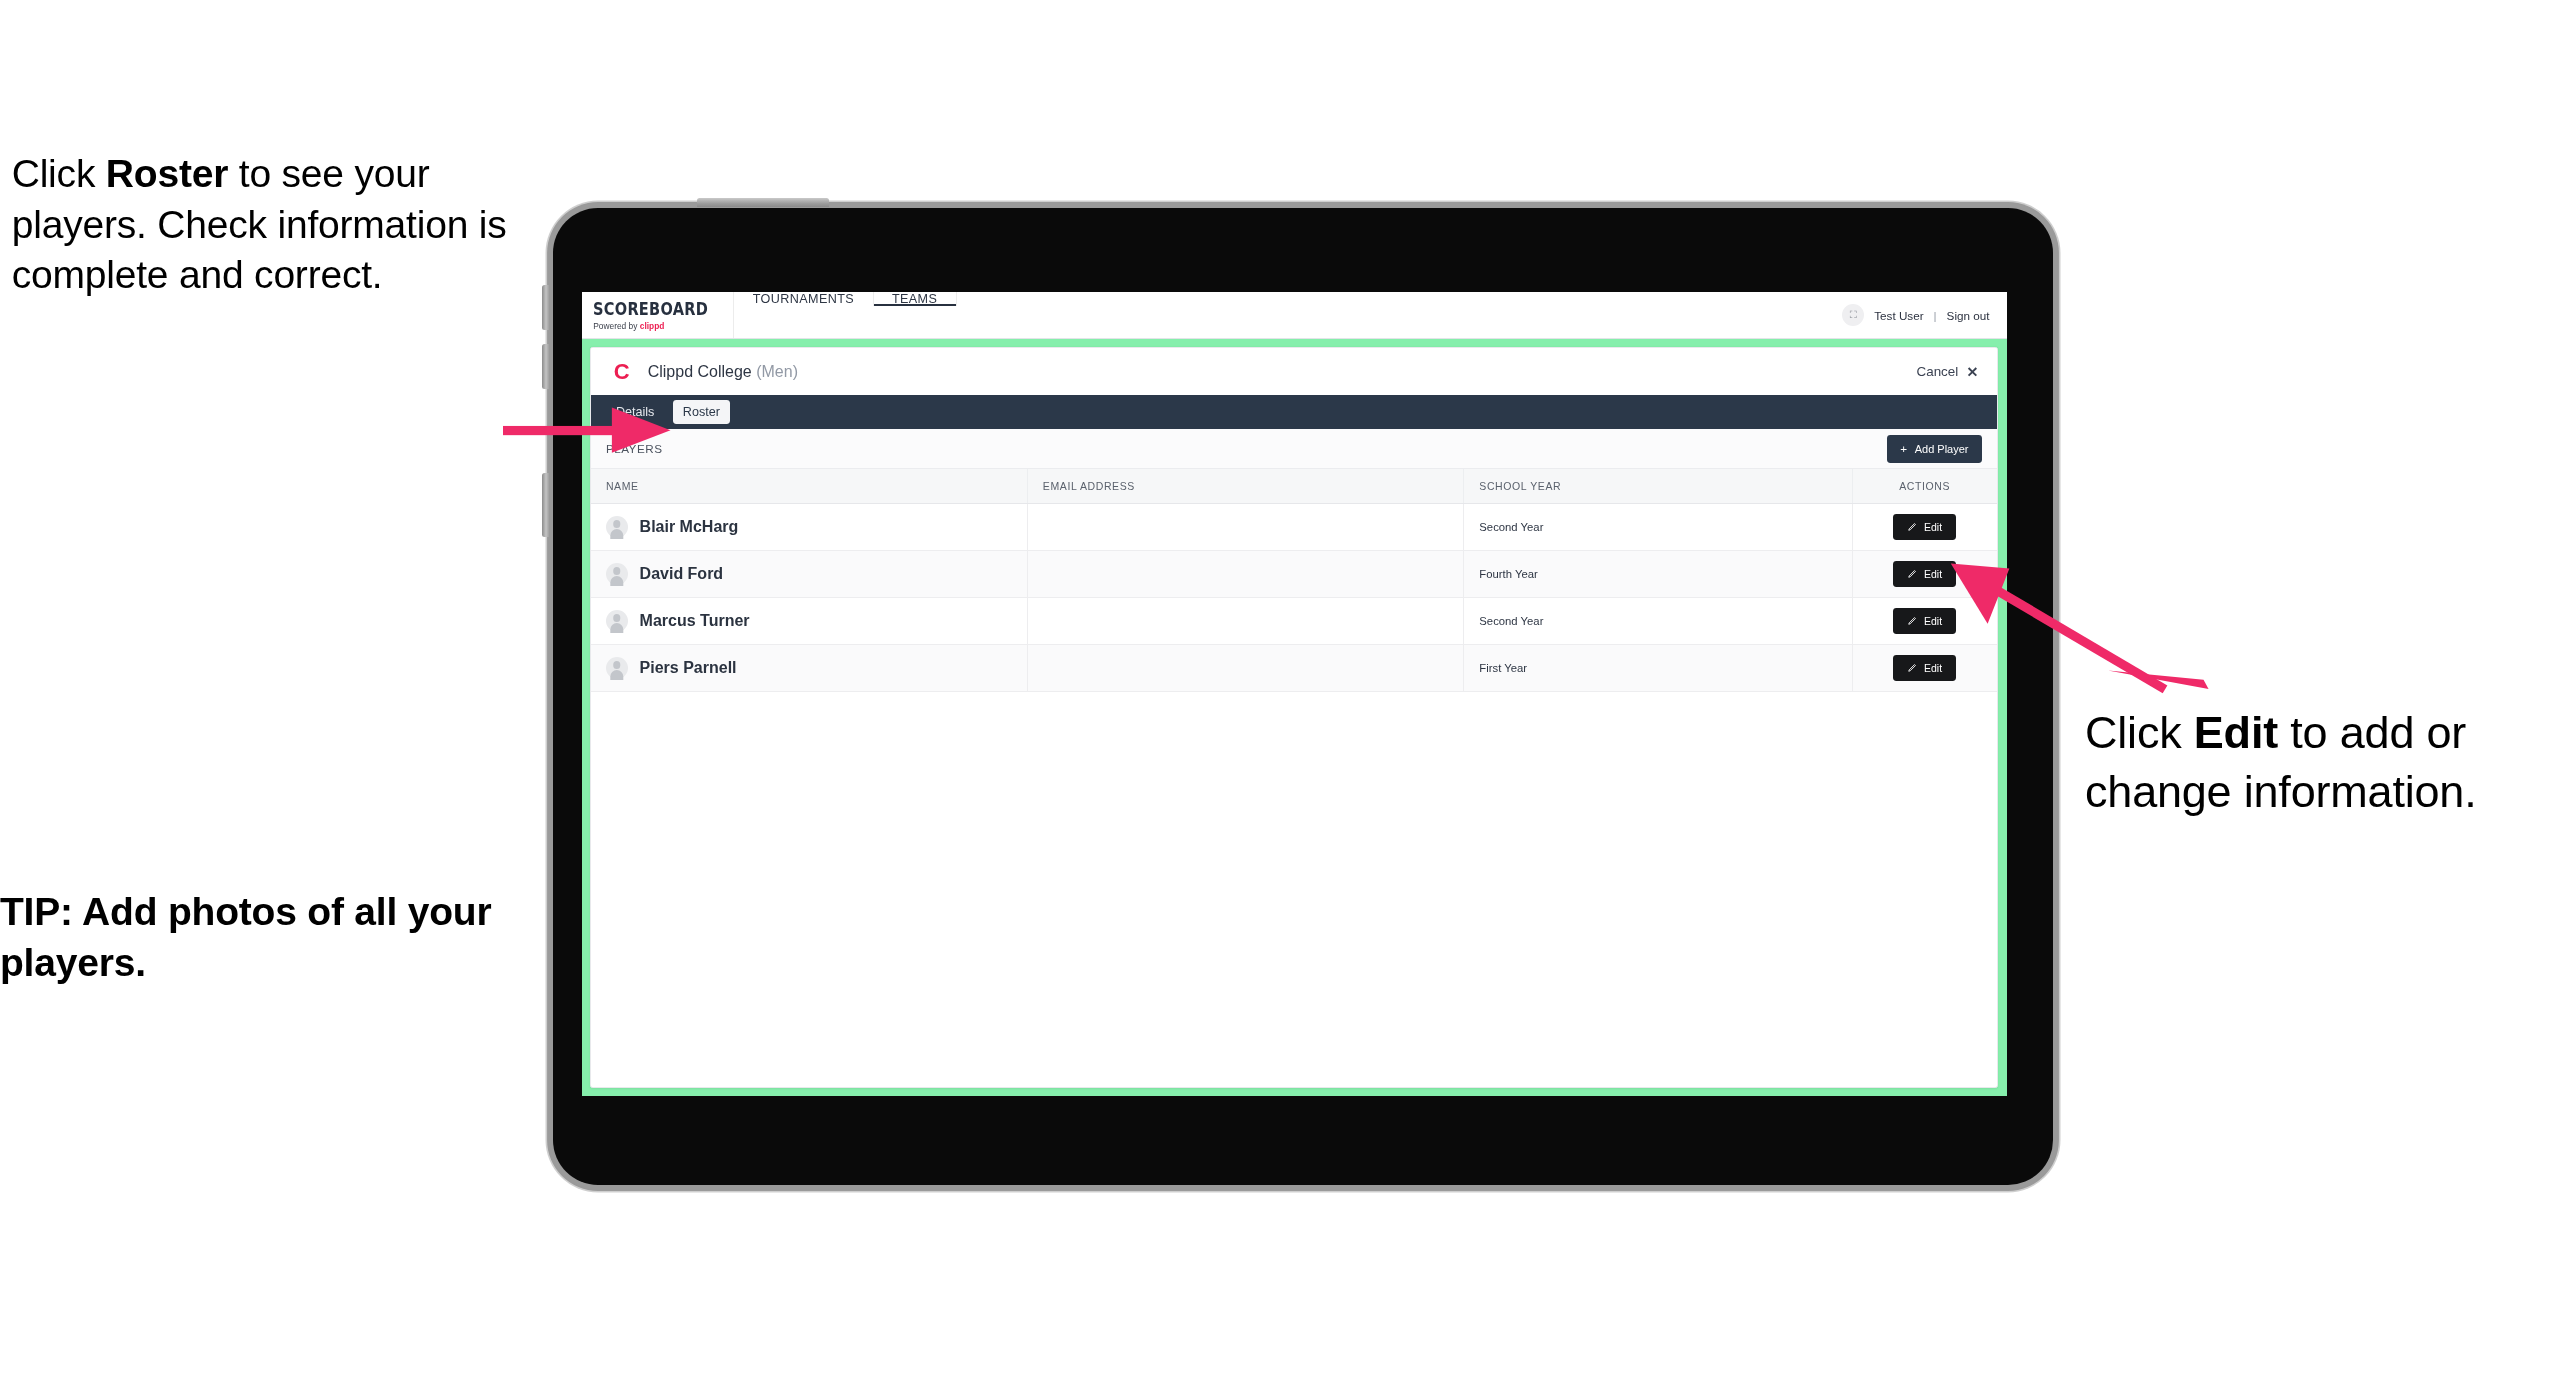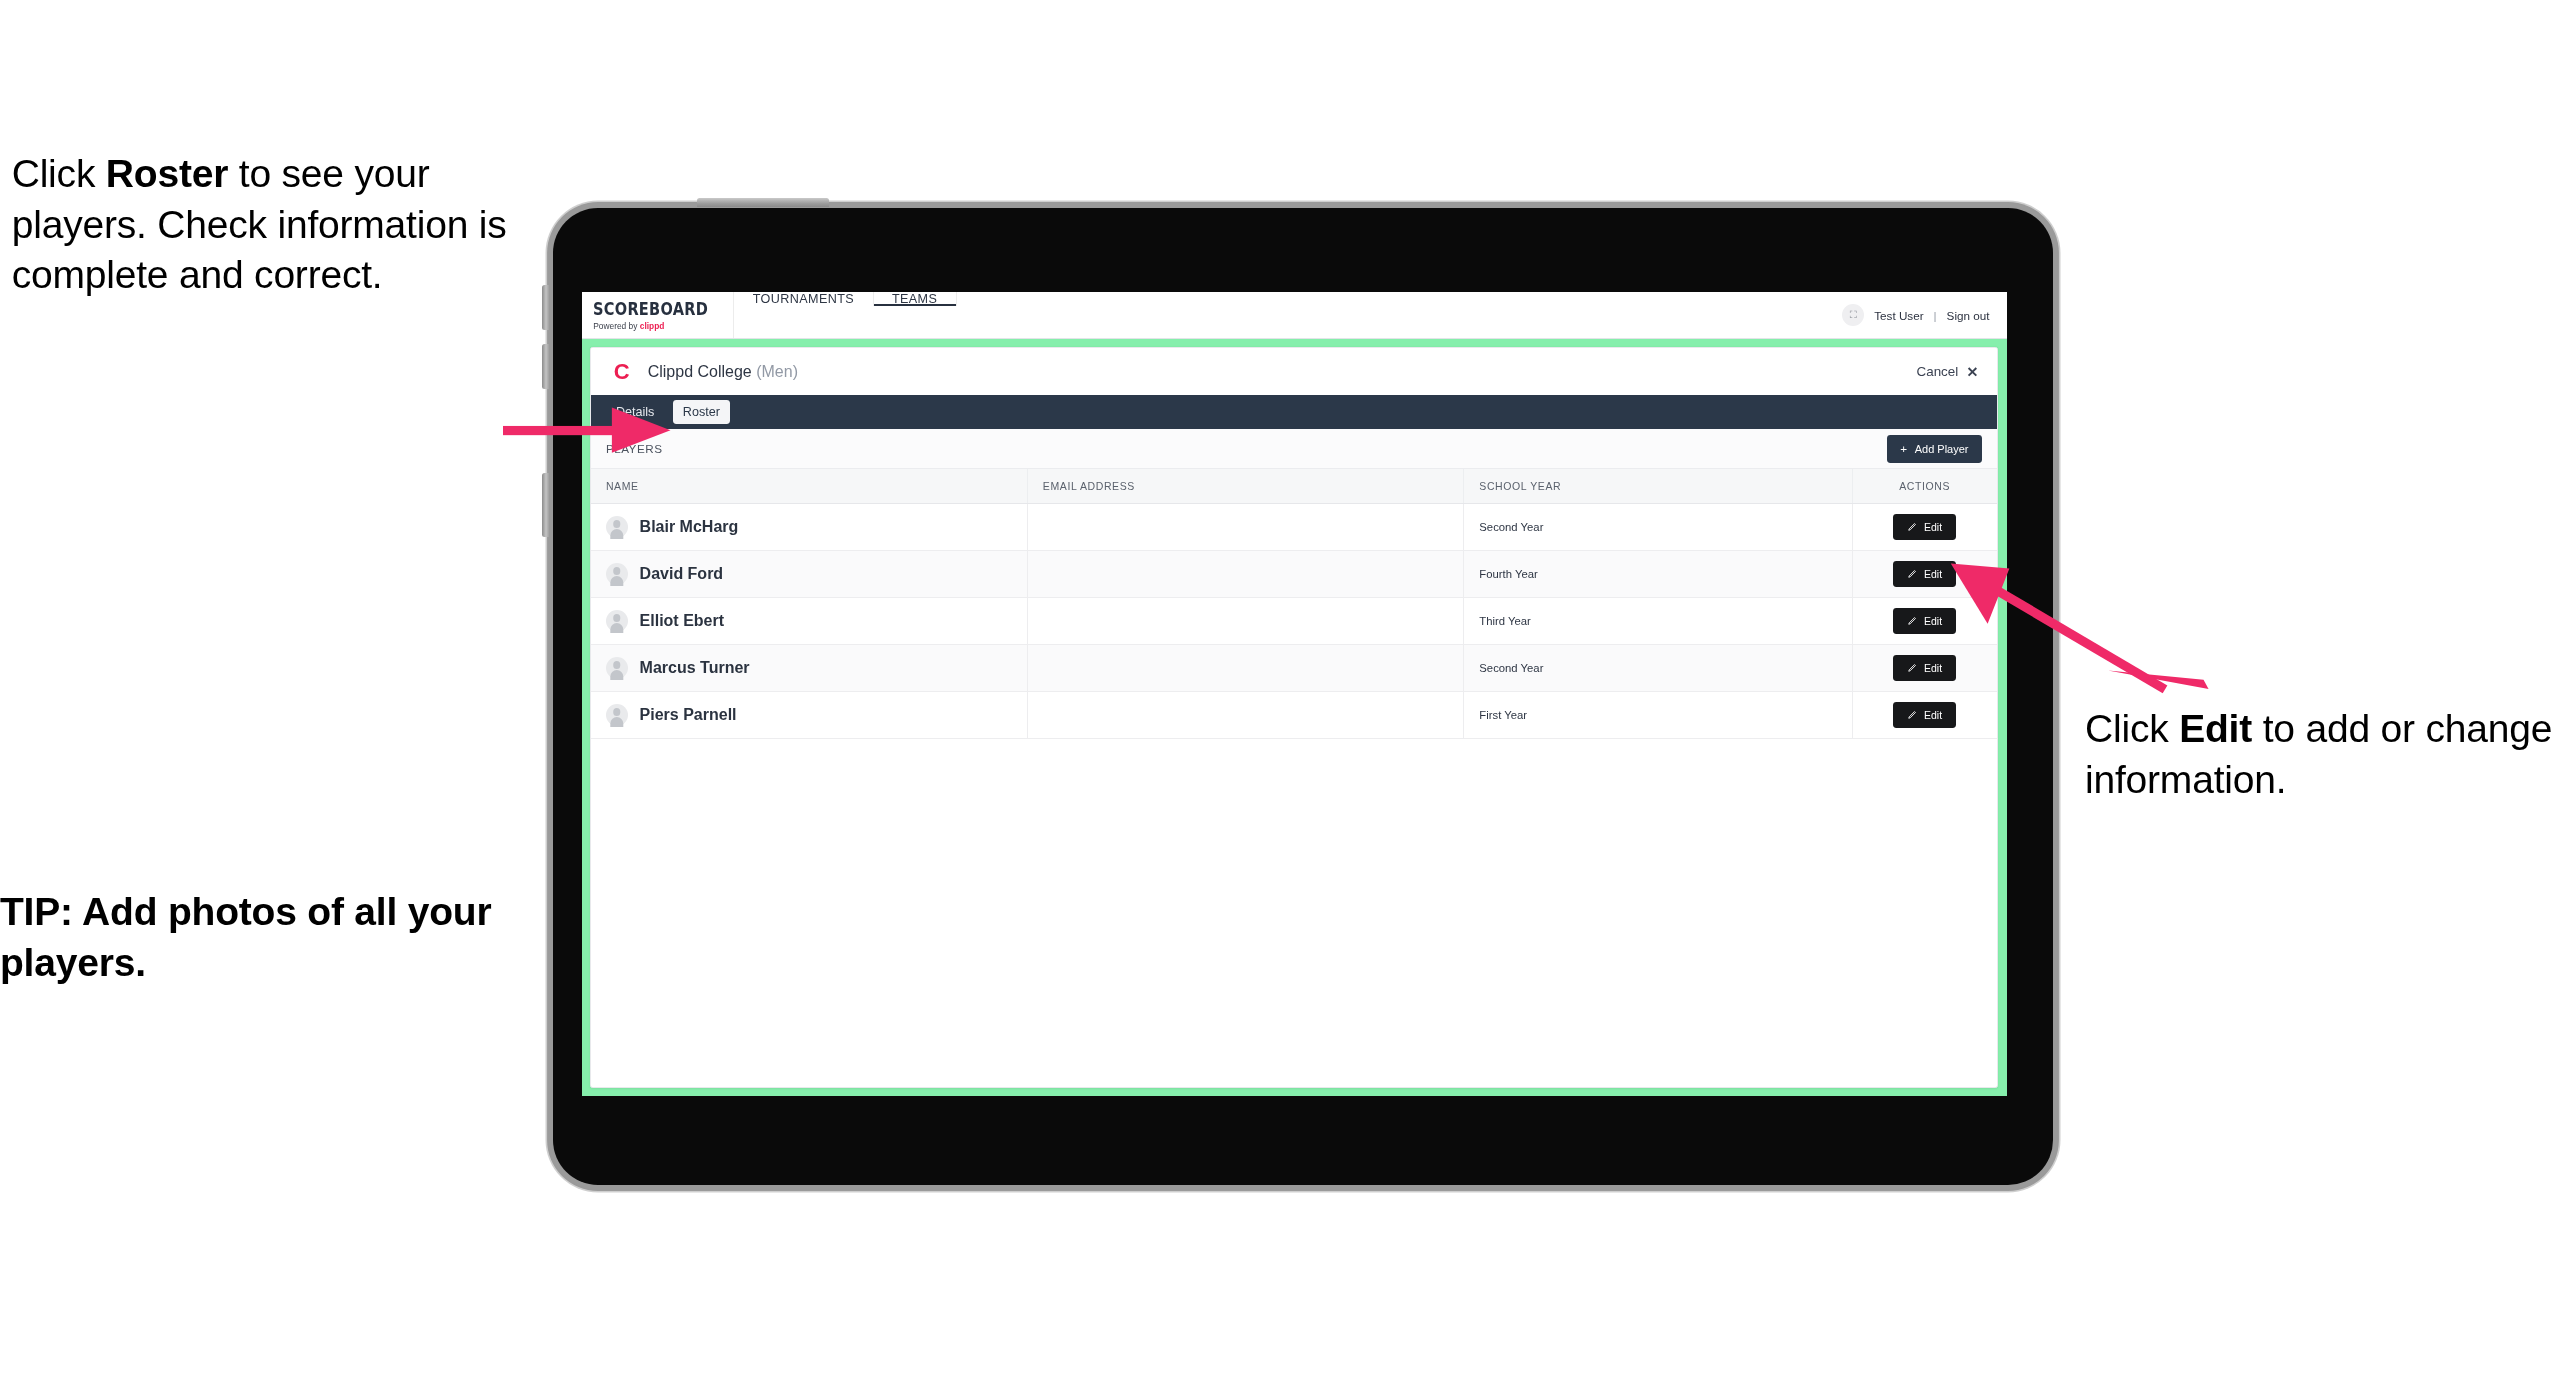--- a/index.html
+++ b/index.html
@@ -14,21 +14,21 @@
   
   .callout {
     position: absolute;
     color: #000;
     line-height: 1.30;
     font-weight: 400;
     letter-spacing: -0.2px;
   }
   #callout-left   { left: 11.7px;  top: 149px;  width: 536px; font-size: 39px; }
   #callout-tip    { left: 0px;   top: 887px; width: 536px; font-size: 39px; font-weight: 700; }
-  #callout-right  { left: 2085px;top: 704px;  width: 486px; font-size: 39px; }
+  #callout-right  { left: 2085px;top: 704px;  width: 486px; font-size: 45px; }
   .callout b { font-weight: 700; }
 
   
   .tablet {
     position: absolute;
     left: 553px; top: 208px;
     width: 1500px; height: 977px;
     background: #0a0a0a;
     border-radius: 45px;
     box-shadow: 0 0 0 5.9px #9a9a9a, 0 0 0 7.5px #cfcfcf;
@@ -342,38 +342,20 @@
               <td class="actions-c">
                 <button class="edit-btn">
                   <svg class="pencil" viewBox="0 0 16 16" fill="none" stroke="#ffffff" stroke-width="1.4">
                       <path d="M12 2.5l1.5 1.5-8.5 8.5-2.2.7.7-2.2z"></path>
                     </svg>
                   <span>Edit</span>
                 </button>
               </td>
             </tr>
 
-            <tr>
-              <td>
-                <div class="name-cell">
-                  <span class="avatar-row"></span>
-                  <span class="name-text">Elliot Ebert</span>
-                </div>
-              </td>
-              <td></td>
-              <td class="year-text">Third Year</td>
-              <td class="actions-c">
-                <button class="edit-btn">
-                  <svg class="pencil" viewBox="0 0 16 16" fill="none" stroke="#ffffff" stroke-width="1.4">
-                      <path d="M12 2.5l1.5 1.5-8.5 8.5-2.2.7.7-2.2z"></path>
-                    </svg>
-                  <span>Edit</span>
-                </button>
-              </td>
-            </tr>
 
             <tr>
               <td>
                 <div class="name-cell">
                   <span class="avatar-row"></span>
                   <span class="name-text">Marcus Turner</span>
                 </div>
               </td>
               <td></td>
               <td class="year-text">Second Year</td>

